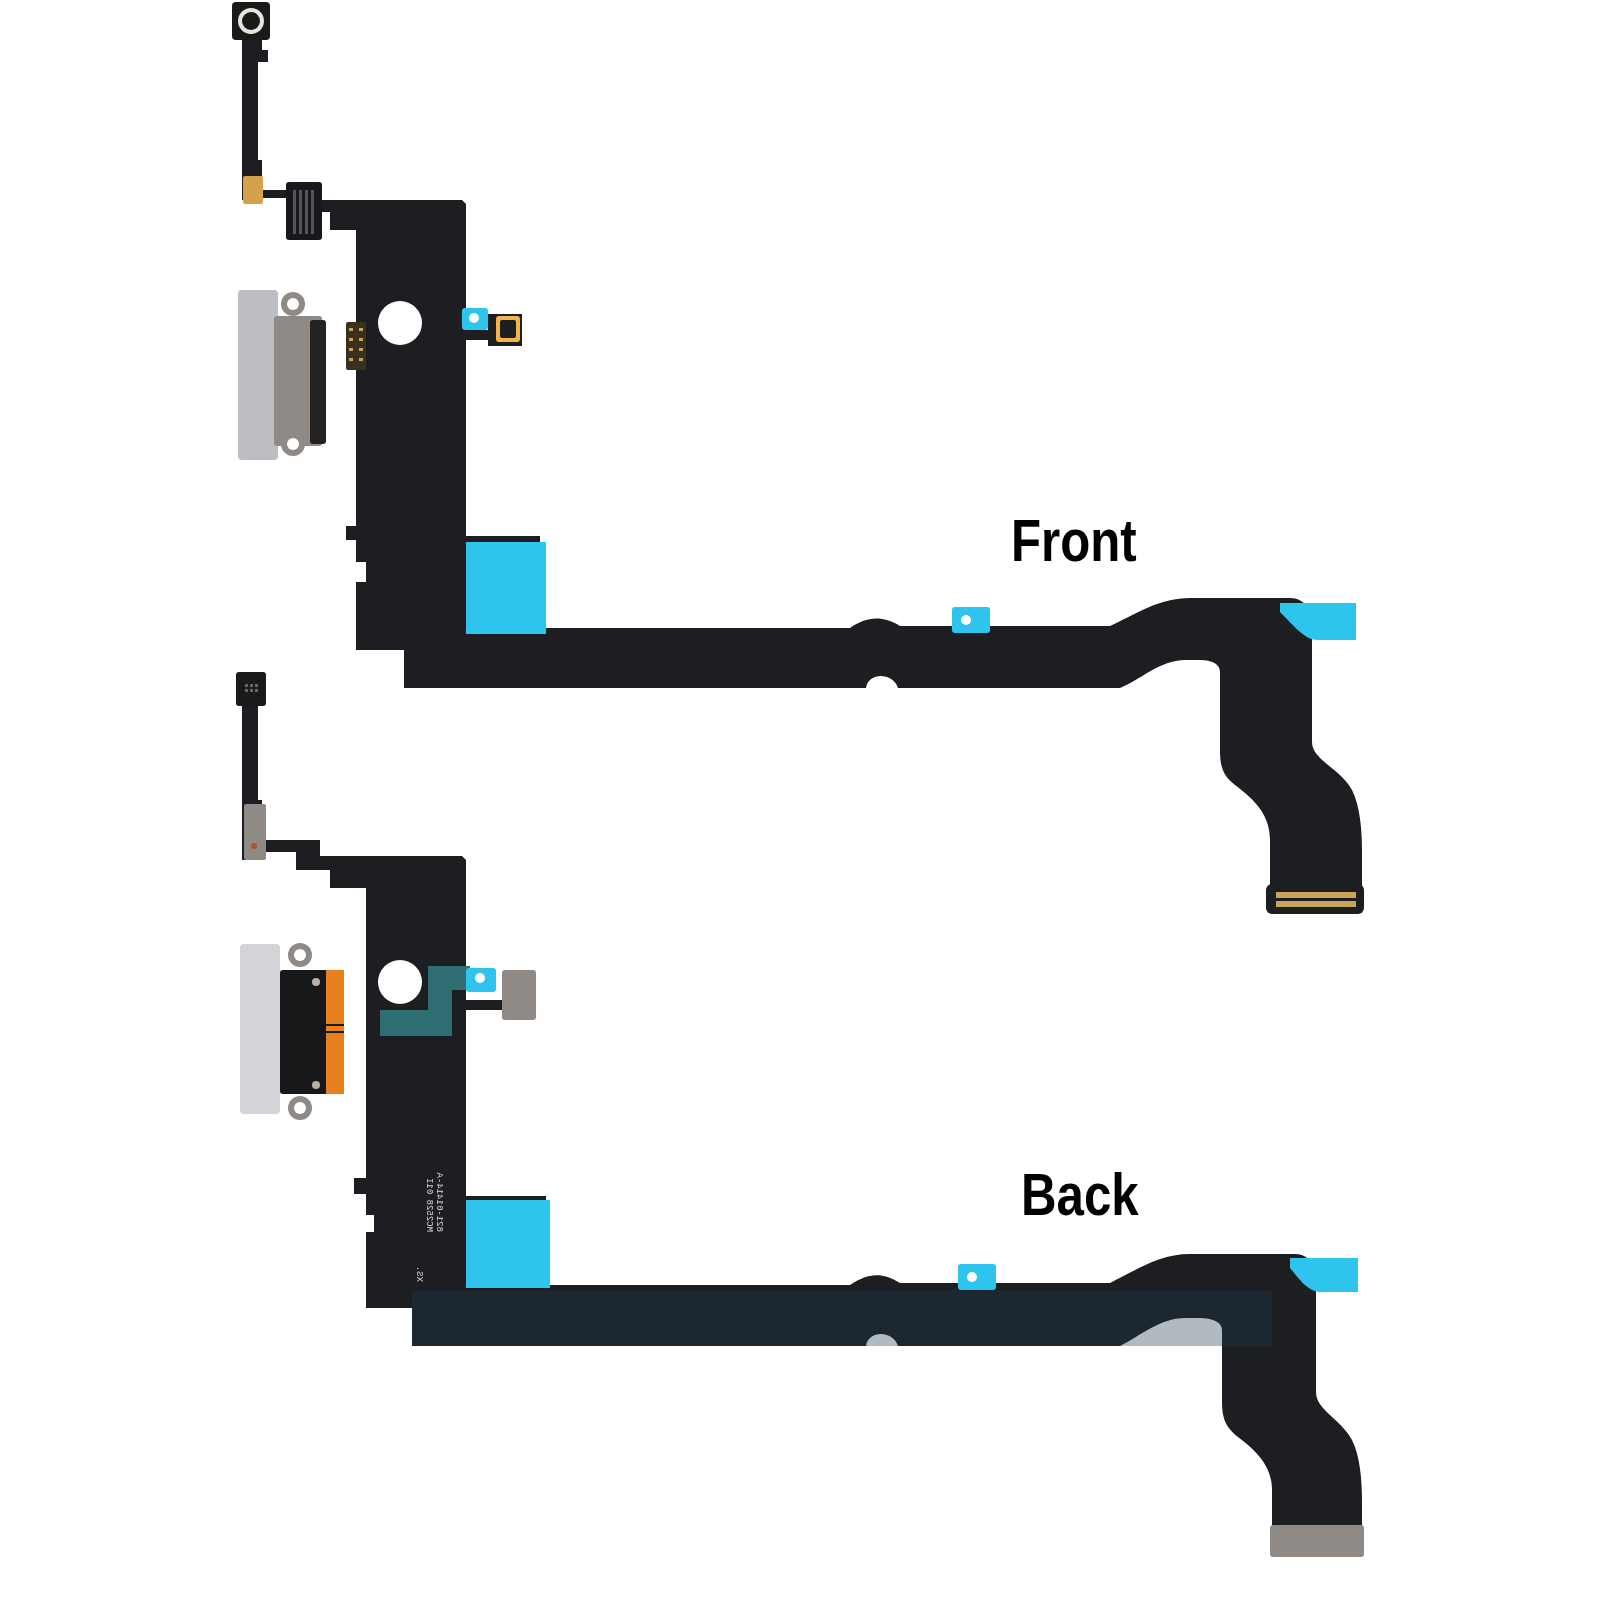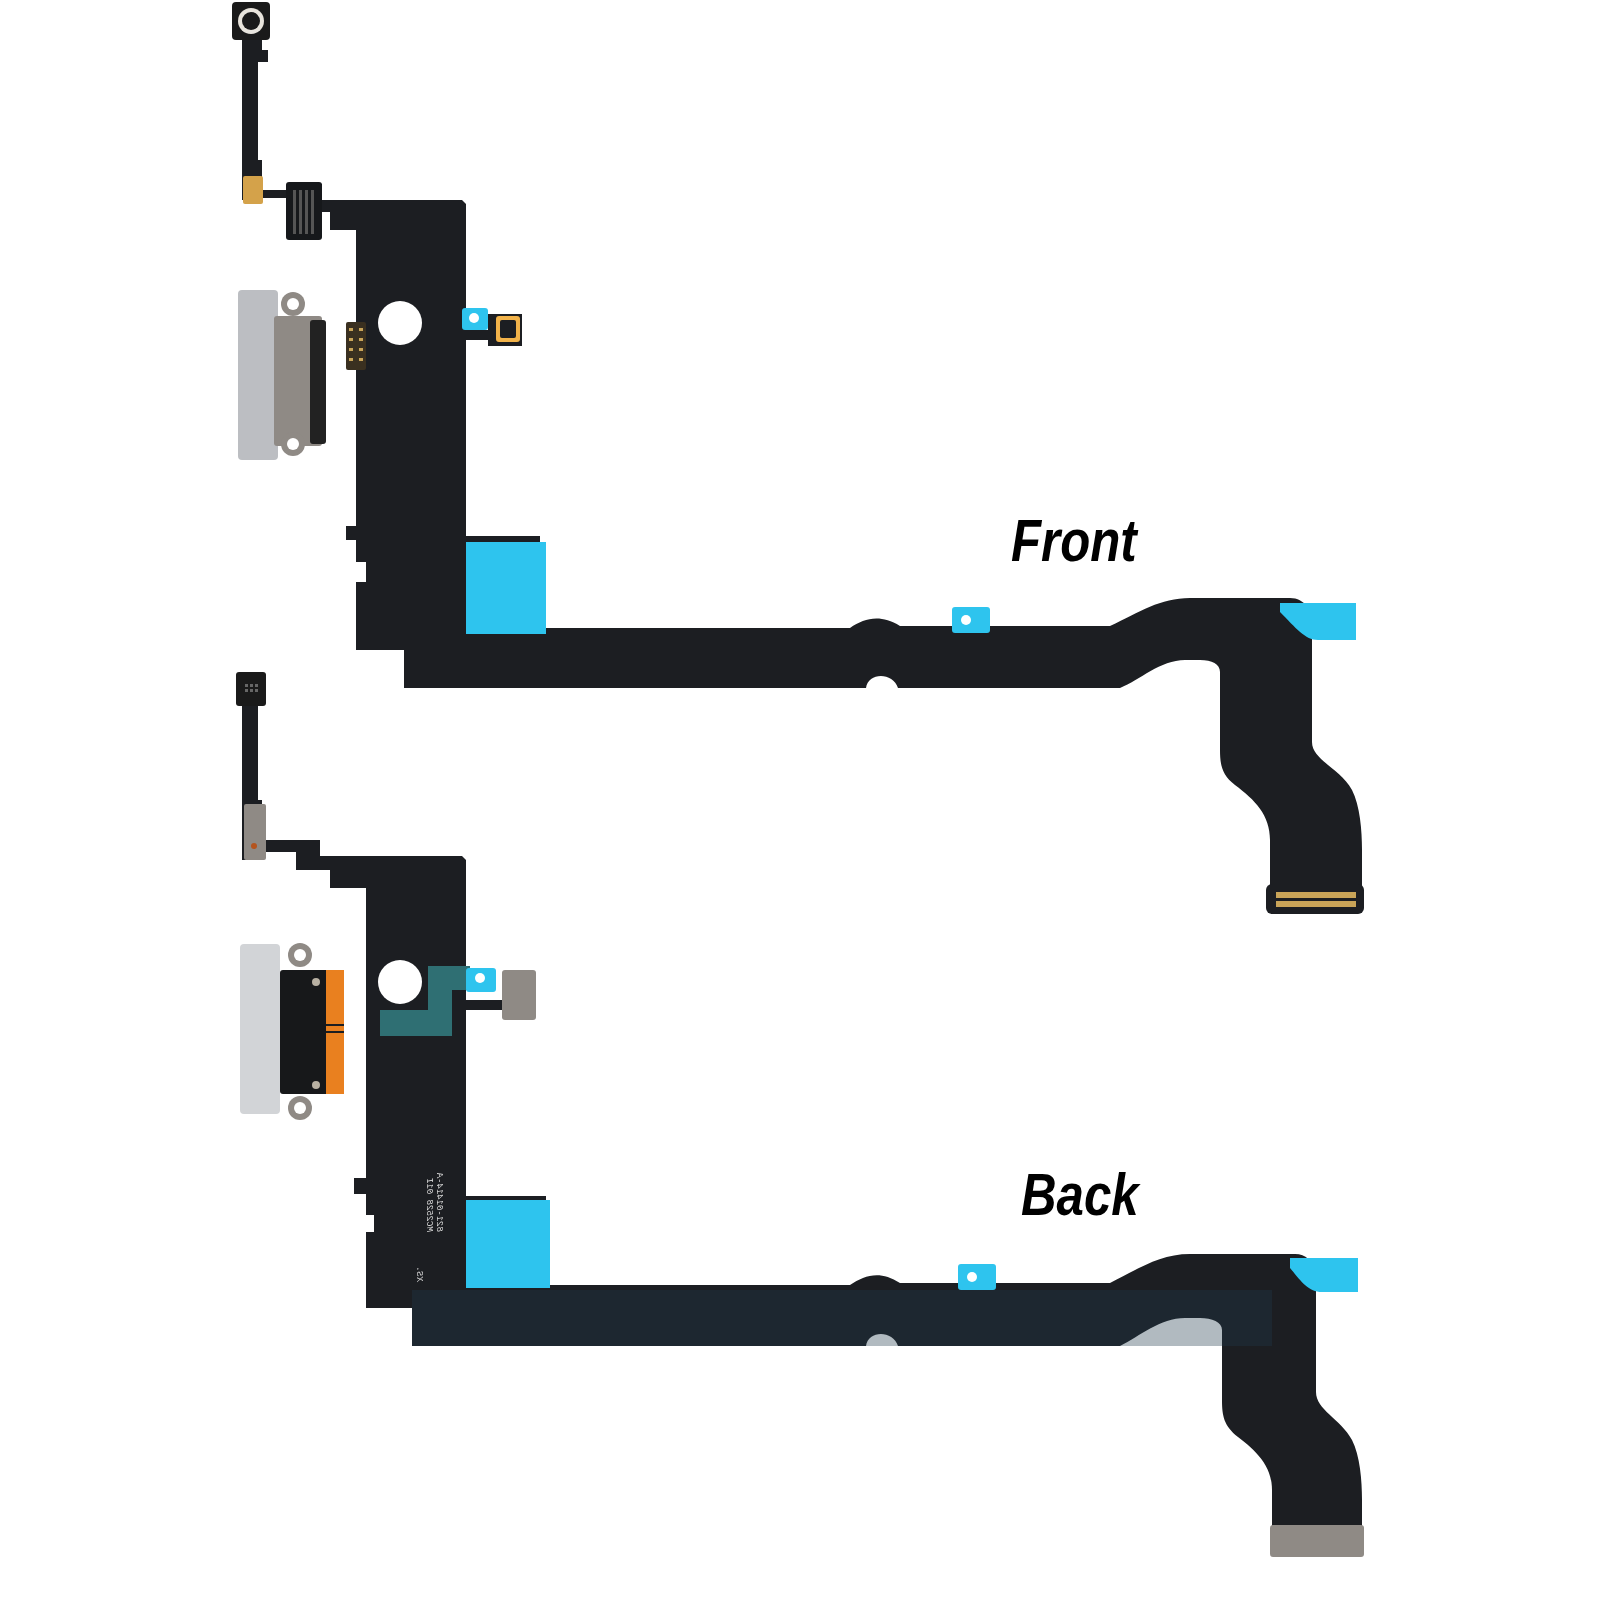--- a/index.html
+++ b/index.html
@@ -1,17 +1,17 @@
 <!DOCTYPE html>
 <html><head>
 <meta charset="utf-8">
 <style>
   html,body{margin:0;padding:0;background:#ffffff;}
   body{width:1600px;height:1600px;position:relative;overflow:hidden;font-family:"Liberation Sans",sans-serif;}
-  .stage{position:absolute;left:0;top:0;width:1512px;height:1600px;font-style:italic;}
+  .stage{position:absolute;left:0;top:0;width:1512px;height:1600px;}
   .label{position:absolute;font-family:"Liberation Sans",sans-serif;font-weight:bold;color:#000;font-size:60px;letter-spacing:0px;transform:scaleX(0.82);transform-origin:left top;}
   .label.front{left:1011px;top:506px;}
   .label.back{left:1021px;top:1160px;}
   .print{position:absolute;left:414px;top:1232px;width:32px;height:86px;}
   .print span{position:absolute;left:0;top:0;white-space:nowrap;font-family:"Liberation Mono",monospace;font-size:9px;color:#d8d8d8;transform-origin:left top;}
 </style>
 </head>
 <body>
 
 <div class="stage">

